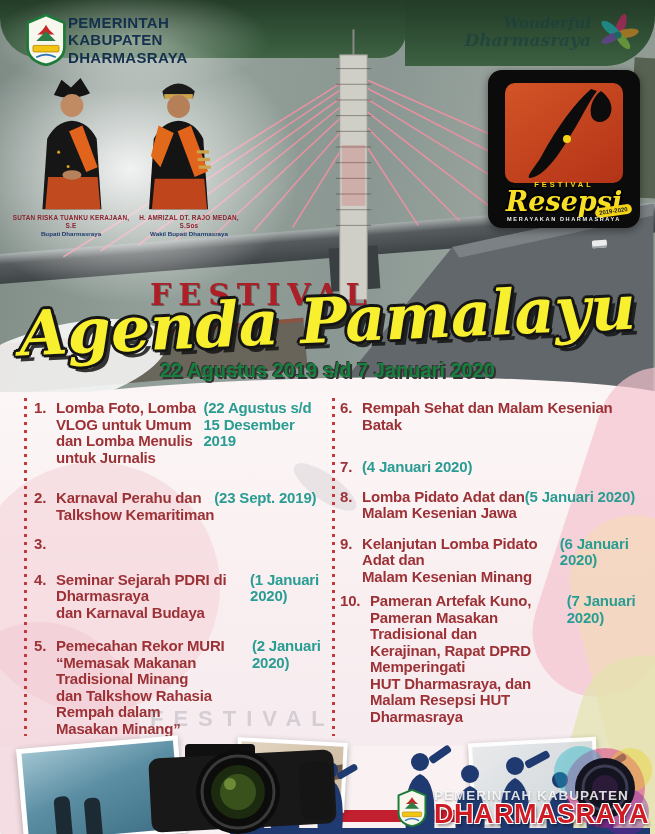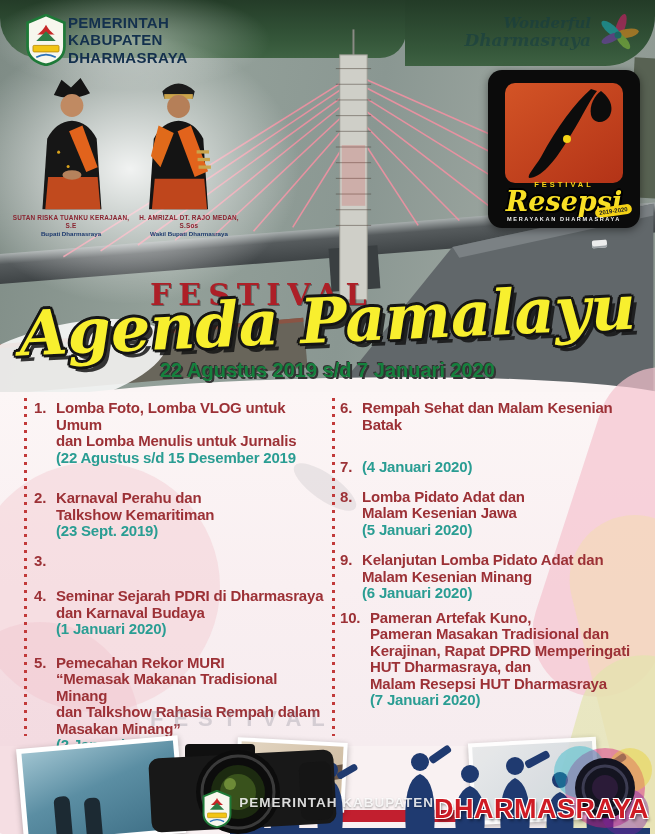--- a/index.html
+++ b/index.html
@@ -80,21 +80,21 @@
   .dotline{position:absolute;top:6px;bottom:10px;width:3px;
     background:repeating-linear-gradient(#c23a3a 0 3px,transparent 3px 8px);}
   .dot-l{left:24px;}
   .dot-c{left:332px;}
   .col{position:absolute;top:8px;}
   .col-left{left:34px;width:296px;}
   .col-right{left:340px;width:310px;}
   .item{display:flex;font:700 15px/1.1 "Liberation Sans",sans-serif;color:#9c3136;letter-spacing:-.2px;}
   .item .num{flex:none;width:22px;}
   .item .num.w{width:30px;}
-  .item .body{display:flex;flex-direction:column;}
+  .item .body{display:flex;flex-direction:row;}
   .item .txt{white-space:pre-line;}
   .item .date{color:#2a9d93;}
   .mbA{margin-bottom:24px;}.mbB{margin-bottom:13px;}.mbC{margin-bottom:19px;}.mbD{margin-bottom:17px;}
   .mbE{margin-bottom:26px;}.mbF{margin-bottom:13px;}.mbG{margin-bottom:14px;}.mbH{margin-bottom:8px;}
   .agenda-watermark{position:absolute;left:150px;top:316px;font:700 22px/1 "Liberation Sans",sans-serif;
     letter-spacing:10px;color:rgba(125,125,140,.28);}
 
   
   .collage{position:absolute;left:0;top:740px;width:655px;height:94px;z-index:5;}
   .redstrip{position:absolute;left:88px;top:70px;width:380px;height:12px;background:#c21f2f;z-index:1;}
@@ -106,21 +106,21 @@
   .f2{left:236px;top:0px;width:102px;height:62px;padding:4px;transform:rotate(3deg);}
   .f2 .inner{width:100%;height:100%;background:linear-gradient(120deg,#e3d6c2 0%,#cdbaa0 100%);position:relative;overflow:hidden;}
   .arm{position:absolute;top:22px;width:60px;height:14px;background:#4a3a2e;border-radius:7px;}
   .a1{left:-10px;transform:rotate(12deg);}
   .a2{right:-10px;transform:rotate(-12deg);background:#6a5748;}
   .f3{left:470px;top:0px;width:120px;height:74px;padding:4px;transform:rotate(-3deg);opacity:.9;}
   .f3 .inner{width:100%;height:100%;background:linear-gradient(140deg,#e7e9ea,#c9d2d8);}
   .sil-svg{position:absolute;left:0;top:0;z-index:3;}
   .cam-svg{position:absolute;z-index:4;}
   .footer-brand{position:absolute;right:6px;bottom:6px;display:flex;align-items:center;gap:6px;z-index:6;}
-  .fb-text{display:flex;flex-direction:row;align-items:flex-start;}
+  .fb-text{display:flex;flex-direction:column;align-items:flex-start;}
   .fb1{font:700 13.5px/1 "Liberation Sans",sans-serif;color:rgba(255,255,255,.85);letter-spacing:1px;margin-bottom:-1px;text-shadow:0 1px 2px rgba(0,0,0,.35);}
   .fb2{font:900 27px/1 "Liberation Sans",sans-serif;color:#cf1b24;letter-spacing:.5px;
     text-shadow:-1px -1px 0 #fff,1px -1px 0 #fff,-1px 1px 0 #fff,1px 1px 0 #fff,2px 3px 3px rgba(0,0,0,.4);}
 </style>
 </head>
 <body>
 
 <div class="poster">
 
   <div class="photo">

